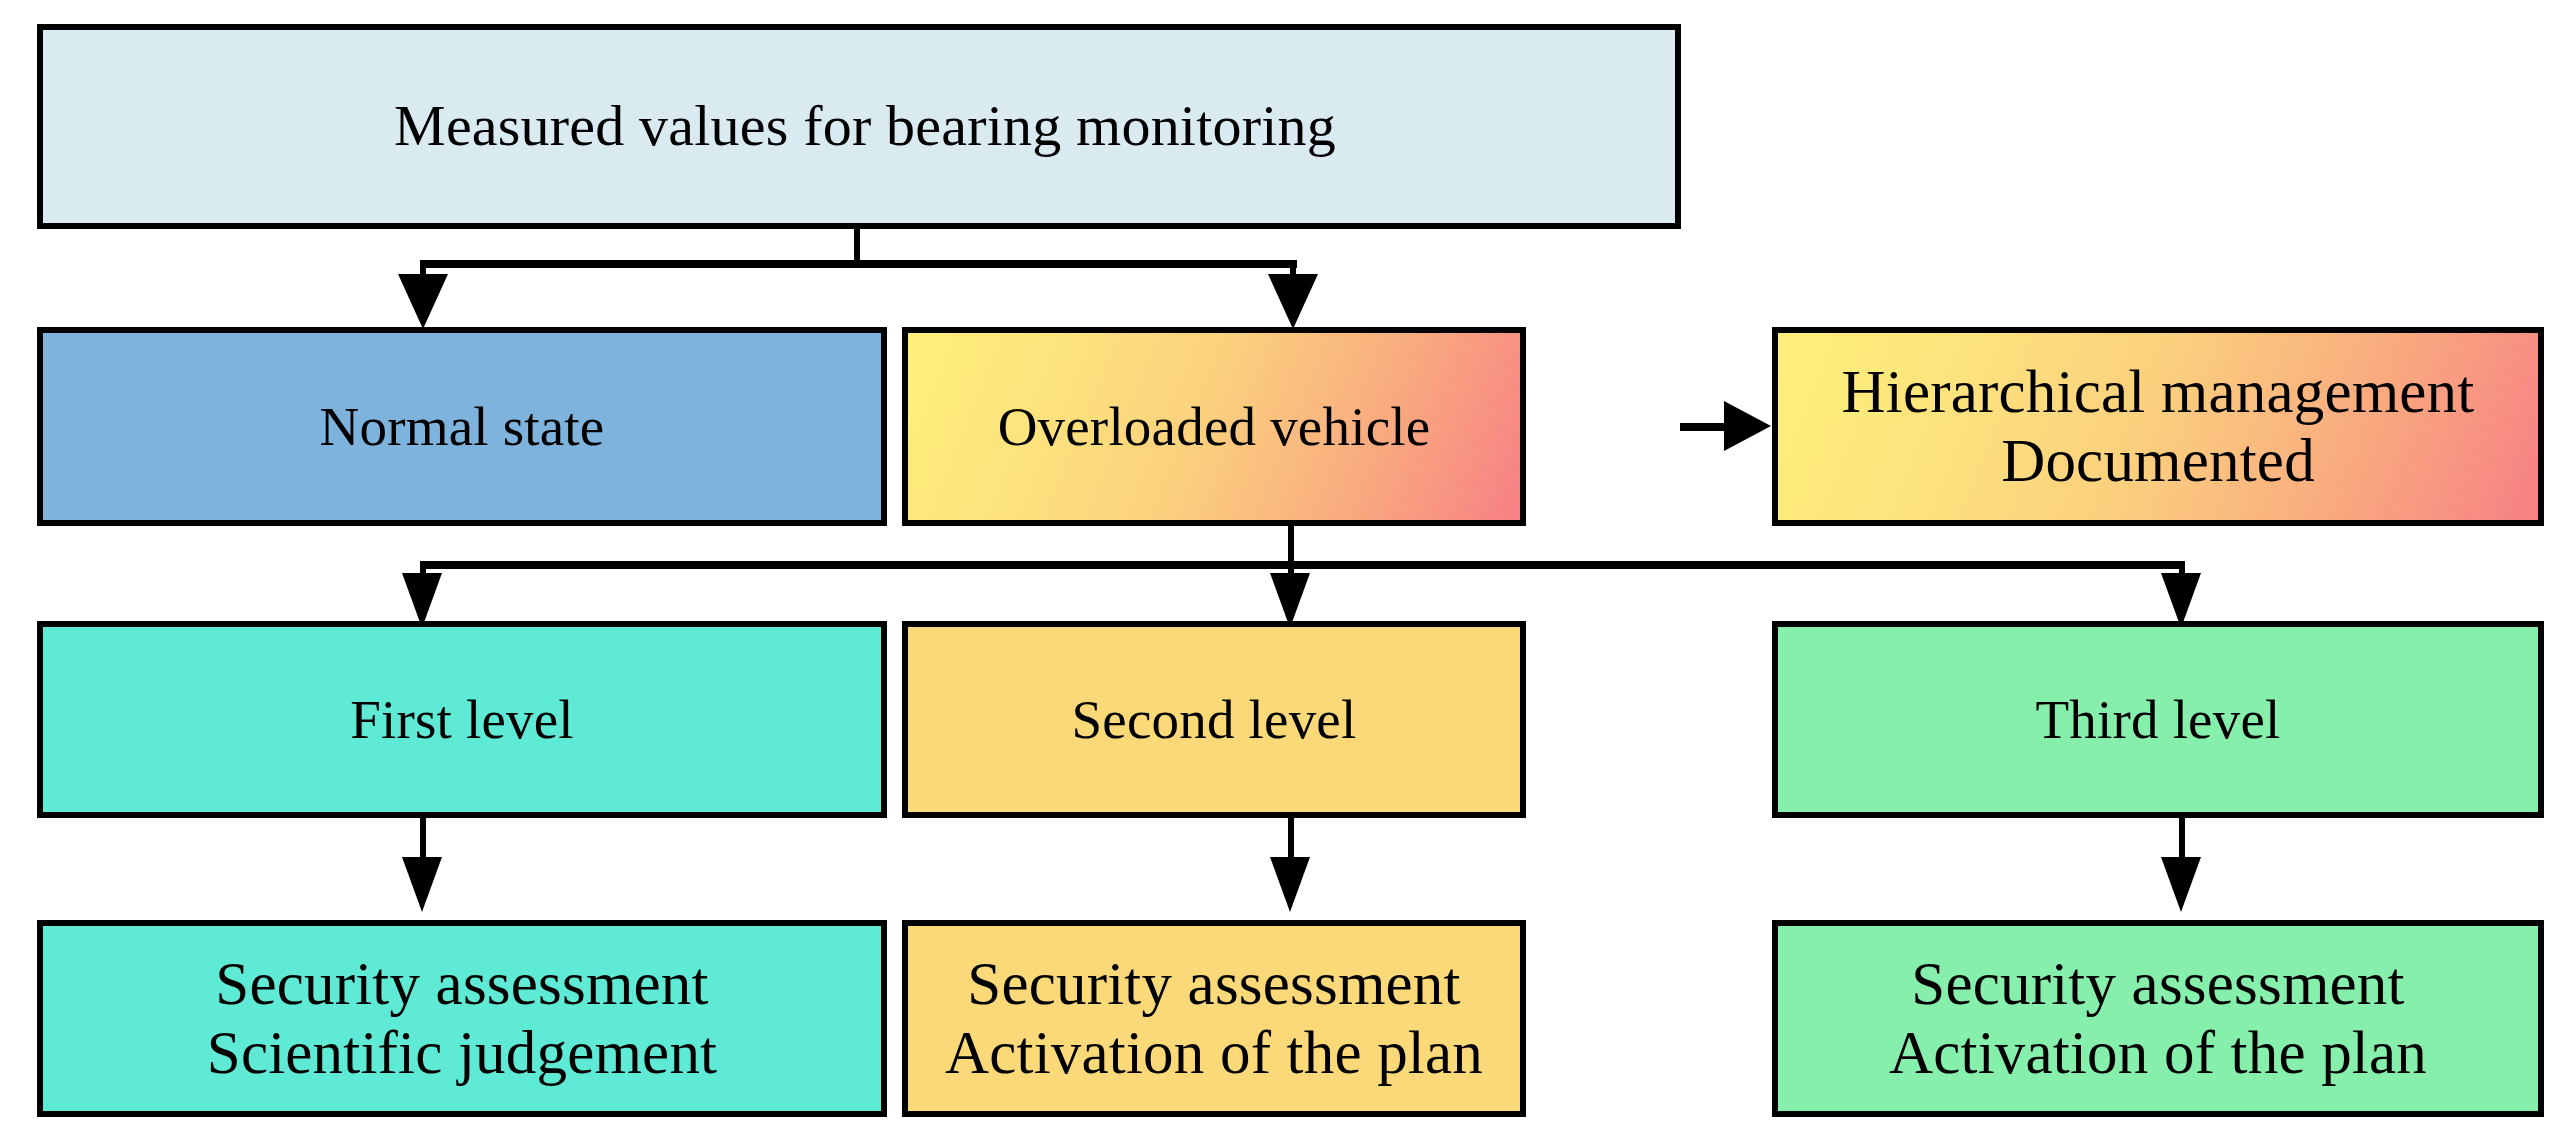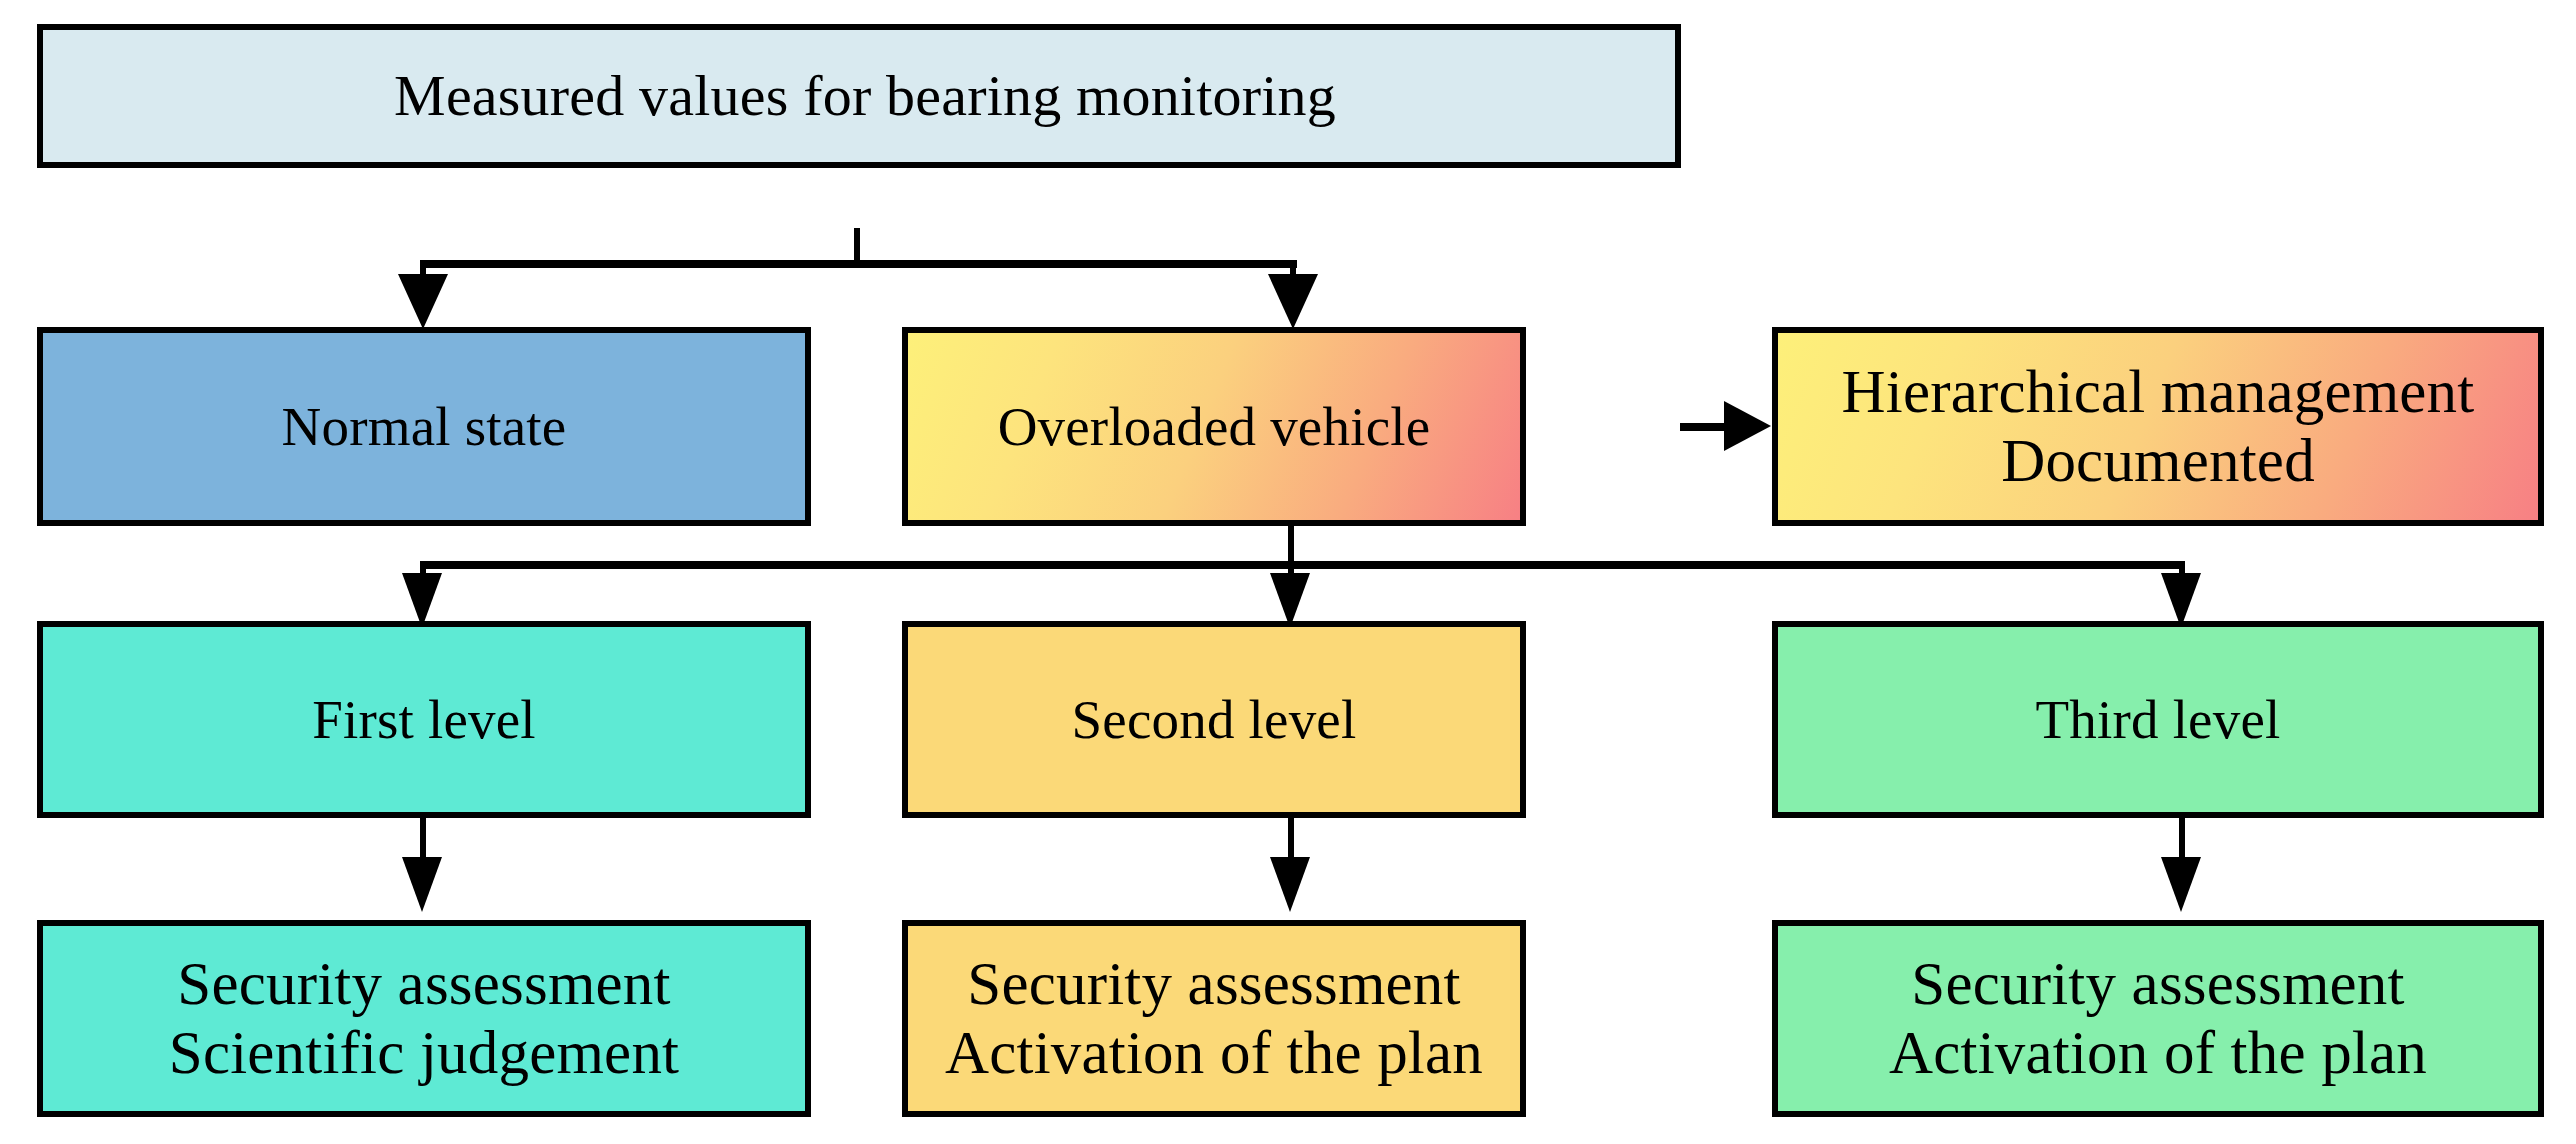--- a/index.html
+++ b/index.html
@@ -30,27 +30,27 @@
     font-weight: 400;
   }
   .node .label {
     display: block;
     width: 100%;
     padding: 0 9px;
     box-sizing: border-box;
   }
 
   
-  .c1 { left: 37px;   width: 774px; }
+  .c1 { left: 37px;   width: 850px; }
   .c2 { left: 902px;  width: 624px; }
   .c3 { left: 1772px; width: 772px; }
   .cwide { left: 37px; width: 1644px; }
 
   
-  .h-top   { top: 24px;  height: 144px; padding-left: 12px; }
+  .h-top   { top: 24px;  height: 205px; padding-left: 12px; }
   .h-row2  { top: 327px; height: 199px; }
   .h-row3  { top: 621px; height: 197px; }
   .h-row4  { top: 872px; height: 197px; margin-top: 48px; }
 
   .fz-big   { font-size: 58px; }
   .fz-mid   { font-size: 55px; }
   .fz-two   { font-size: 61px; }
 
   
   .fill-lightblue { background: #d9eaf0; }

